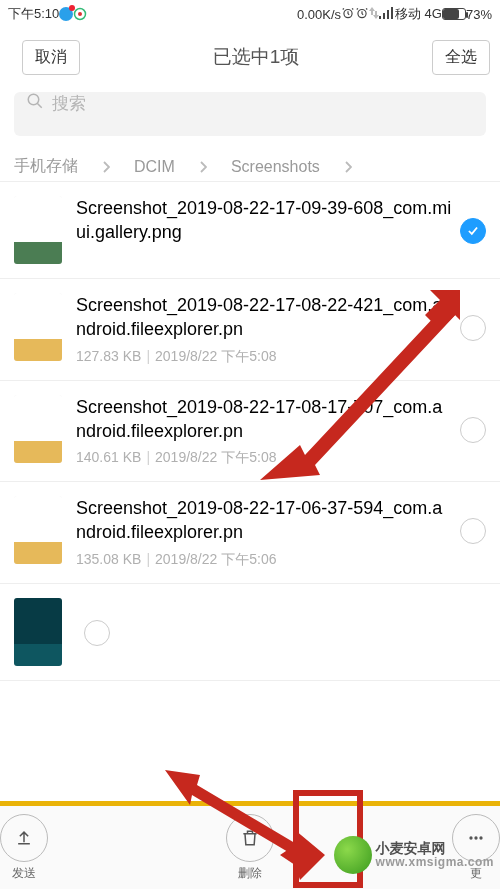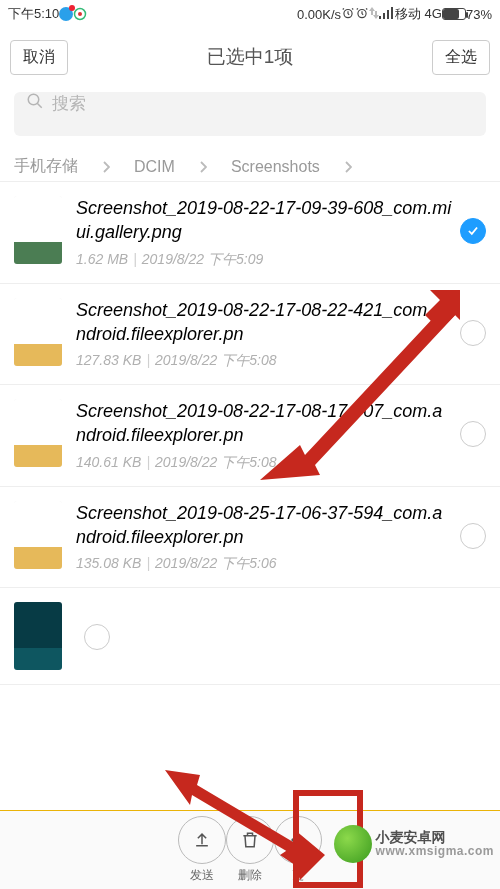--- a/index.html
+++ b/index.html
@@ -8,53 +8,53 @@
   .status-left { display: flex; align-items: center; gap: 0; }
   .status-right { display: flex; align-items: center; gap: 0; }
   .qq { width: 14px; height: 14px; background: linear-gradient(#2aa0ea,#2aa0ea); border-radius: 50%; display: inline-block; position: relative; }
   .reddot { width: 6px; height: 6px; background: #e23; border-radius: 50%; position: absolute; top: -2px; right: -2px; }
   .mini-icon { width: 14px; height: 14px; display: inline-block; }
   .battery { display: inline-flex; align-items: center; }
   .battery-shell { width: 24px; height: 12px; border: 1px solid #444; border-radius: 3px; position: relative; display: inline-block; }
   .battery-shell::after { content: ""; position: absolute; right: -3px; top: 3px; width: 2px; height: 6px; background: #444; border-radius: 1px; }
   .battery-level { height: 100%; background: #444; border-radius: 2px; }
 
-  .top-bar { height: 58px; display: flex; align-items: center; justify-content: center; padding: 0 10px; }
+  .top-bar { height: 58px; display: flex; align-items: center; justify-content: center; padding: 0 10px; margin-left: 12px; }
   .btn { border: 1px solid #ccc; border-radius: 4px; padding: 6px 12px; font-size: 16px; color: #333; background: #fff; }
   .title { font-size: 19px; color: #555; text-align: center; flex: 1; }
 
   .search-wrap { margin: 6px 14px 10px; background: #f3f3f3; border-radius: 6px; height: 44px; display: flex; align-items: flex-start; padding: 0 12px; color: #b5b5b5; font-size: 17px; }
   .search-icon { margin-right: 8px; display: inline-flex; }
 
   .breadcrumb { display: flex; align-items: center; gap: 24px; font-size: 16px; color: #9a9a9a; padding: 10px 14px 4px; }
   .crumb { color: #9a9a9a; }
   .sep svg { display: block; }
 
   .list { border-top: 1px solid #eee; }
-  .row { display: flex; padding: 14px 14px 14px 14px; border-bottom: 1px solid #eee; align-items: flex-start; position: relative; font-style: italic; }
+  .row { display: flex; padding: 14px 14px 14px 14px; border-bottom: 1px solid #eee; align-items: flex-start; position: relative; }
   .thumb { width: 48px; height: 68px; background: #f0f0f0; border-radius: 3px; margin-right: 14px; flex-shrink: 0; overflow: hidden; display: flex; flex-direction: column; }
   .thumb .top { flex: 1; background: #fff; }
   .thumb .bottom { height: 22px; background: #4b7d53; }
   .thumb.dark .top { background: #073b45; }
   .thumb.dark .bottom { background: #0e5660; }
   .file-info { flex: 1; min-width: 0; }
   .fname { font-size: 18px; color: #000; line-height: 1.35; word-break: break-all; }
   .meta { margin-top: 6px; font-size: 14px; color: #b0b0b0; }
   .meta .bar { color: #d0d0d0; padding: 0 5px; }
   .check { width: 26px; height: 26px; border-radius: 50%; border: 1.5px solid #ccc; flex-shrink: 0; margin-left: 8px; margin-top: 22px; display: flex; align-items: center; justify-content: center; }
   .check.on { background: #1e9dff; border-color: #1e9dff; color: #fff; }
 
-  .bottom-bar { position: absolute; left: 0; right: 0; bottom: 0; height: 79px; background: #fafafa; border-top: 1px solid #eab308; display: flex; justify-content: center; align-items: center; }
+  .bottom-bar { position: absolute; left: 0; right: 0; bottom: 0; height: 88px; background: #fafafa; border-top: 5px solid #eab308; display: flex; justify-content: space-between; align-items: center; }
   .action { display: flex; flex-direction: column; align-items: center; font-size: 12px; color: #666; gap: 3px; }
   .circle-btn { width: 48px; height: 48px; border: 1.3px solid #bbb; border-radius: 50%; display: flex; align-items: center; justify-content: center; color: #555; }
 
   
   .arrow1 { position: absolute; pointer-events: none; }
   .rect-box { position: absolute; border: 6px solid #c6281e; pointer-events: none; }
-  .watermark { position: absolute; right: 6px; bottom: 26px; display: flex; align-items: center; gap: 4px; pointer-events: none; }
+  .watermark { position: absolute; right: 6px; bottom: 15px; display: flex; align-items: center; gap: 4px; pointer-events: none; }
   .watermark .logo { width: 38px; height: 38px; background: radial-gradient(circle at 35% 35%, #8cd94b, #3a9a1e); border-radius: 50%; position: relative; }
   .watermark .txt { display: flex; flex-direction: column; font-size: 14px; color: #4f4f4f; line-height: 1.1; font-weight: 600; }
   .watermark .txt .dom { font-size: 12px; color: #9a9a9a; font-weight: 700; letter-spacing: .5px; }
 </style>
 </head>
 <body>
 
 <div class="status-bar">
   <div class="status-left">
     <span>下午5:10</span>
@@ -144,23 +144,20 @@
 
 <div class="list">
 
   <div class="row">
     <div class="thumb">
         <div class="top"></div>
         <div class="bottom"></div>
       </div>
     <div class="file-info">
       <div class="fname">Screenshot_2019-08-22-17-09-39-608_com.miui.gallery.png</div>
-      <div class="meta">
-        <span>1.62 MB</span><span class="bar">|</span><span>2019/8/22 下午5:09</span>
-      </div>
     </div>
     <div class="check on">
       <svg width="14" height="14" viewBox="0 0 24 24" fill="none" stroke="#fff" stroke-width="3">
           <path d="M5 12l5 5 9-11"></path>
         </svg>
     </div>
   </div>
 
   <div class="row">
     <div class="thumb">
@@ -189,21 +186,21 @@
     </div>
     <div class="check"></div>
   </div>
 
   <div class="row">
     <div class="thumb">
         <div class="top"></div>
         <div class="bottom" style="background:#e6b95a"></div>
       </div>
     <div class="file-info">
-      <div class="fname">Screenshot_2019-08-25-17-06-37-594_com.android.fileexplorer.pn</div>
+      <div class="fname">Screenshot_2019-08-22-17-06-37-594_com.android.fileexplorer.pn</div>
       <div class="meta">
         <span>135.08 KB</span><span class="bar">|</span><span>2019/8/22 下午5:06</span>
       </div>
     </div>
     <div class="check"></div>
   </div>
 
   <div class="row">
     <div class="thumb dark">
         <div class="top"></div>

